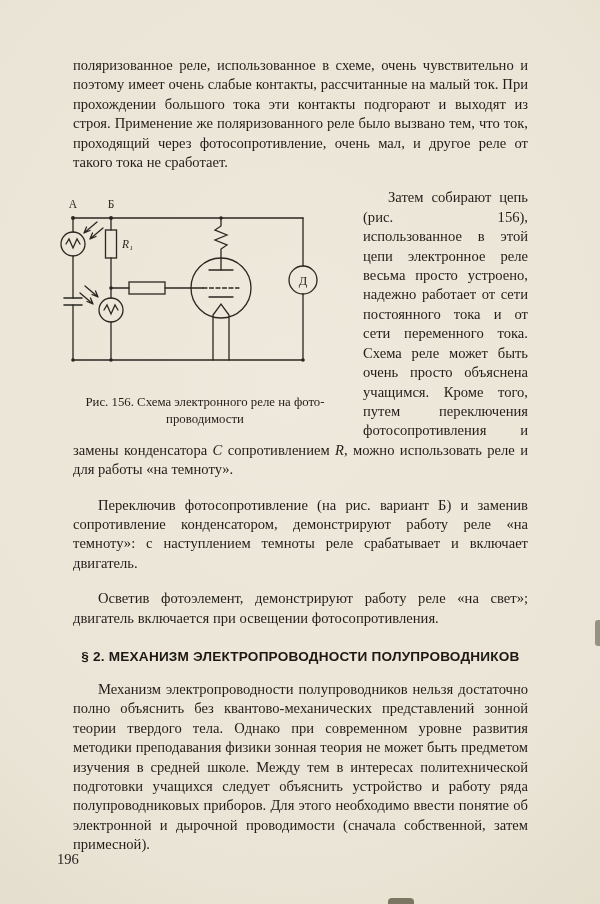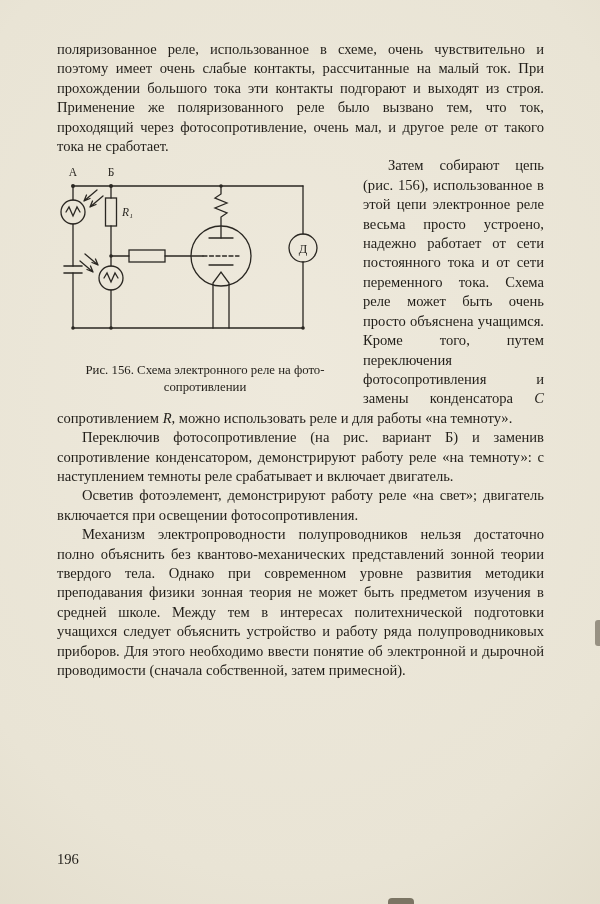--- a/index.html
+++ b/index.html
@@ -11,21 +11,21 @@
   }
   .page {
     position: relative;
     width: 600px; height: 904px;
     padding: 40px 56px 0 57px;
     color: #211e19;
     background: radial-gradient(ellipse 120% 100% at 48% 42%,
       #eee9dc 0%, #e9e4d5 55%, #e0dac8 82%, #d2cbb6 100%);
   }
   .para {
-    margin: 0;
+    margin: 16px;
     font-size: 14.6px;
     line-height: 19.4px;
     text-align: justify;
     text-indent: 25px;
   }
   .para.continued { text-indent: 0; }
   .figure {
     float: left;
     width: 296px;
     margin: 8px 10px 4px 0;
@@ -121,31 +121,32 @@
       </g>
       <g fill="#2a2722" font-family="Liberation Serif, DejaVu Serif, serif" font-size="11.5">
         <text x="14" y="12" text-anchor="middle">А</text>
         <text x="52" y="12" text-anchor="middle">Б</text>
         <text x="63" y="52" font-style="italic">R₁</text>
         <text x="244" y="88.5" text-anchor="middle" font-size="12.5">Д</text>
       </g>
     </svg>
     <div class="fig-caption">
       <span>Рис. 156. Схема электронного реле на фото-</span><br>
-      <span>сопротивлении</span>
+      <span>проводимости</span>
     </div>
   </div>
 
 
   <p class="para"><span>Затем собирают цепь (рис. 156), использованное в этой цепи электронное реле весьма просто устроено, надежно работает от сети постоянного тока и от сети переменного тока. Схема реле может быть очень просто объяснена учащимся. Кроме того, путем переключения фотосопротивления и замены конденсатора </span><span class="var">C</span><span> сопротивлением </span><span class="var">R</span><span>, можно использовать реле и для работы «на темноту».</span></p>
 
   <p class="para">Переключив фотосопротивление (на рис. вариант Б) и заменив сопротивление конденсатором, демонстрируют работу реле «на темноту»: с наступлением темноты реле срабатывает и включает двигатель.</p>
 
   <p class="para">Осветив фотоэлемент, демонстрируют работу реле «на свет»; двигатель включается при освещении фотосопротивления.</p>
 
+  <h2 class="section-header">§ 2. МЕХАНИЗМ ЭЛЕКТРОПРОВОДНОСТИ ПОЛУПРОВОДНИКОВ</h2>
 
   <p class="para">Механизм электропроводности полупроводников нельзя достаточно полно объяснить без квантово-механических представлений зонной теории твердого тела. Однако при современном уровне развития методики преподавания физики зонная теория не может быть предметом изучения в средней школе. Между тем в интересах политехнической подготовки учащихся следует объяснить устройство и работу ряда полупроводниковых приборов. Для этого необходимо ввести понятие об электронной и дырочной проводимости (сначала собственной, затем примесной).</p>
 
 
   <div class="page-number">196</div>
 
   <div class="artifact-right"></div>
   <div class="artifact-bottom"></div>
 </div>
 

